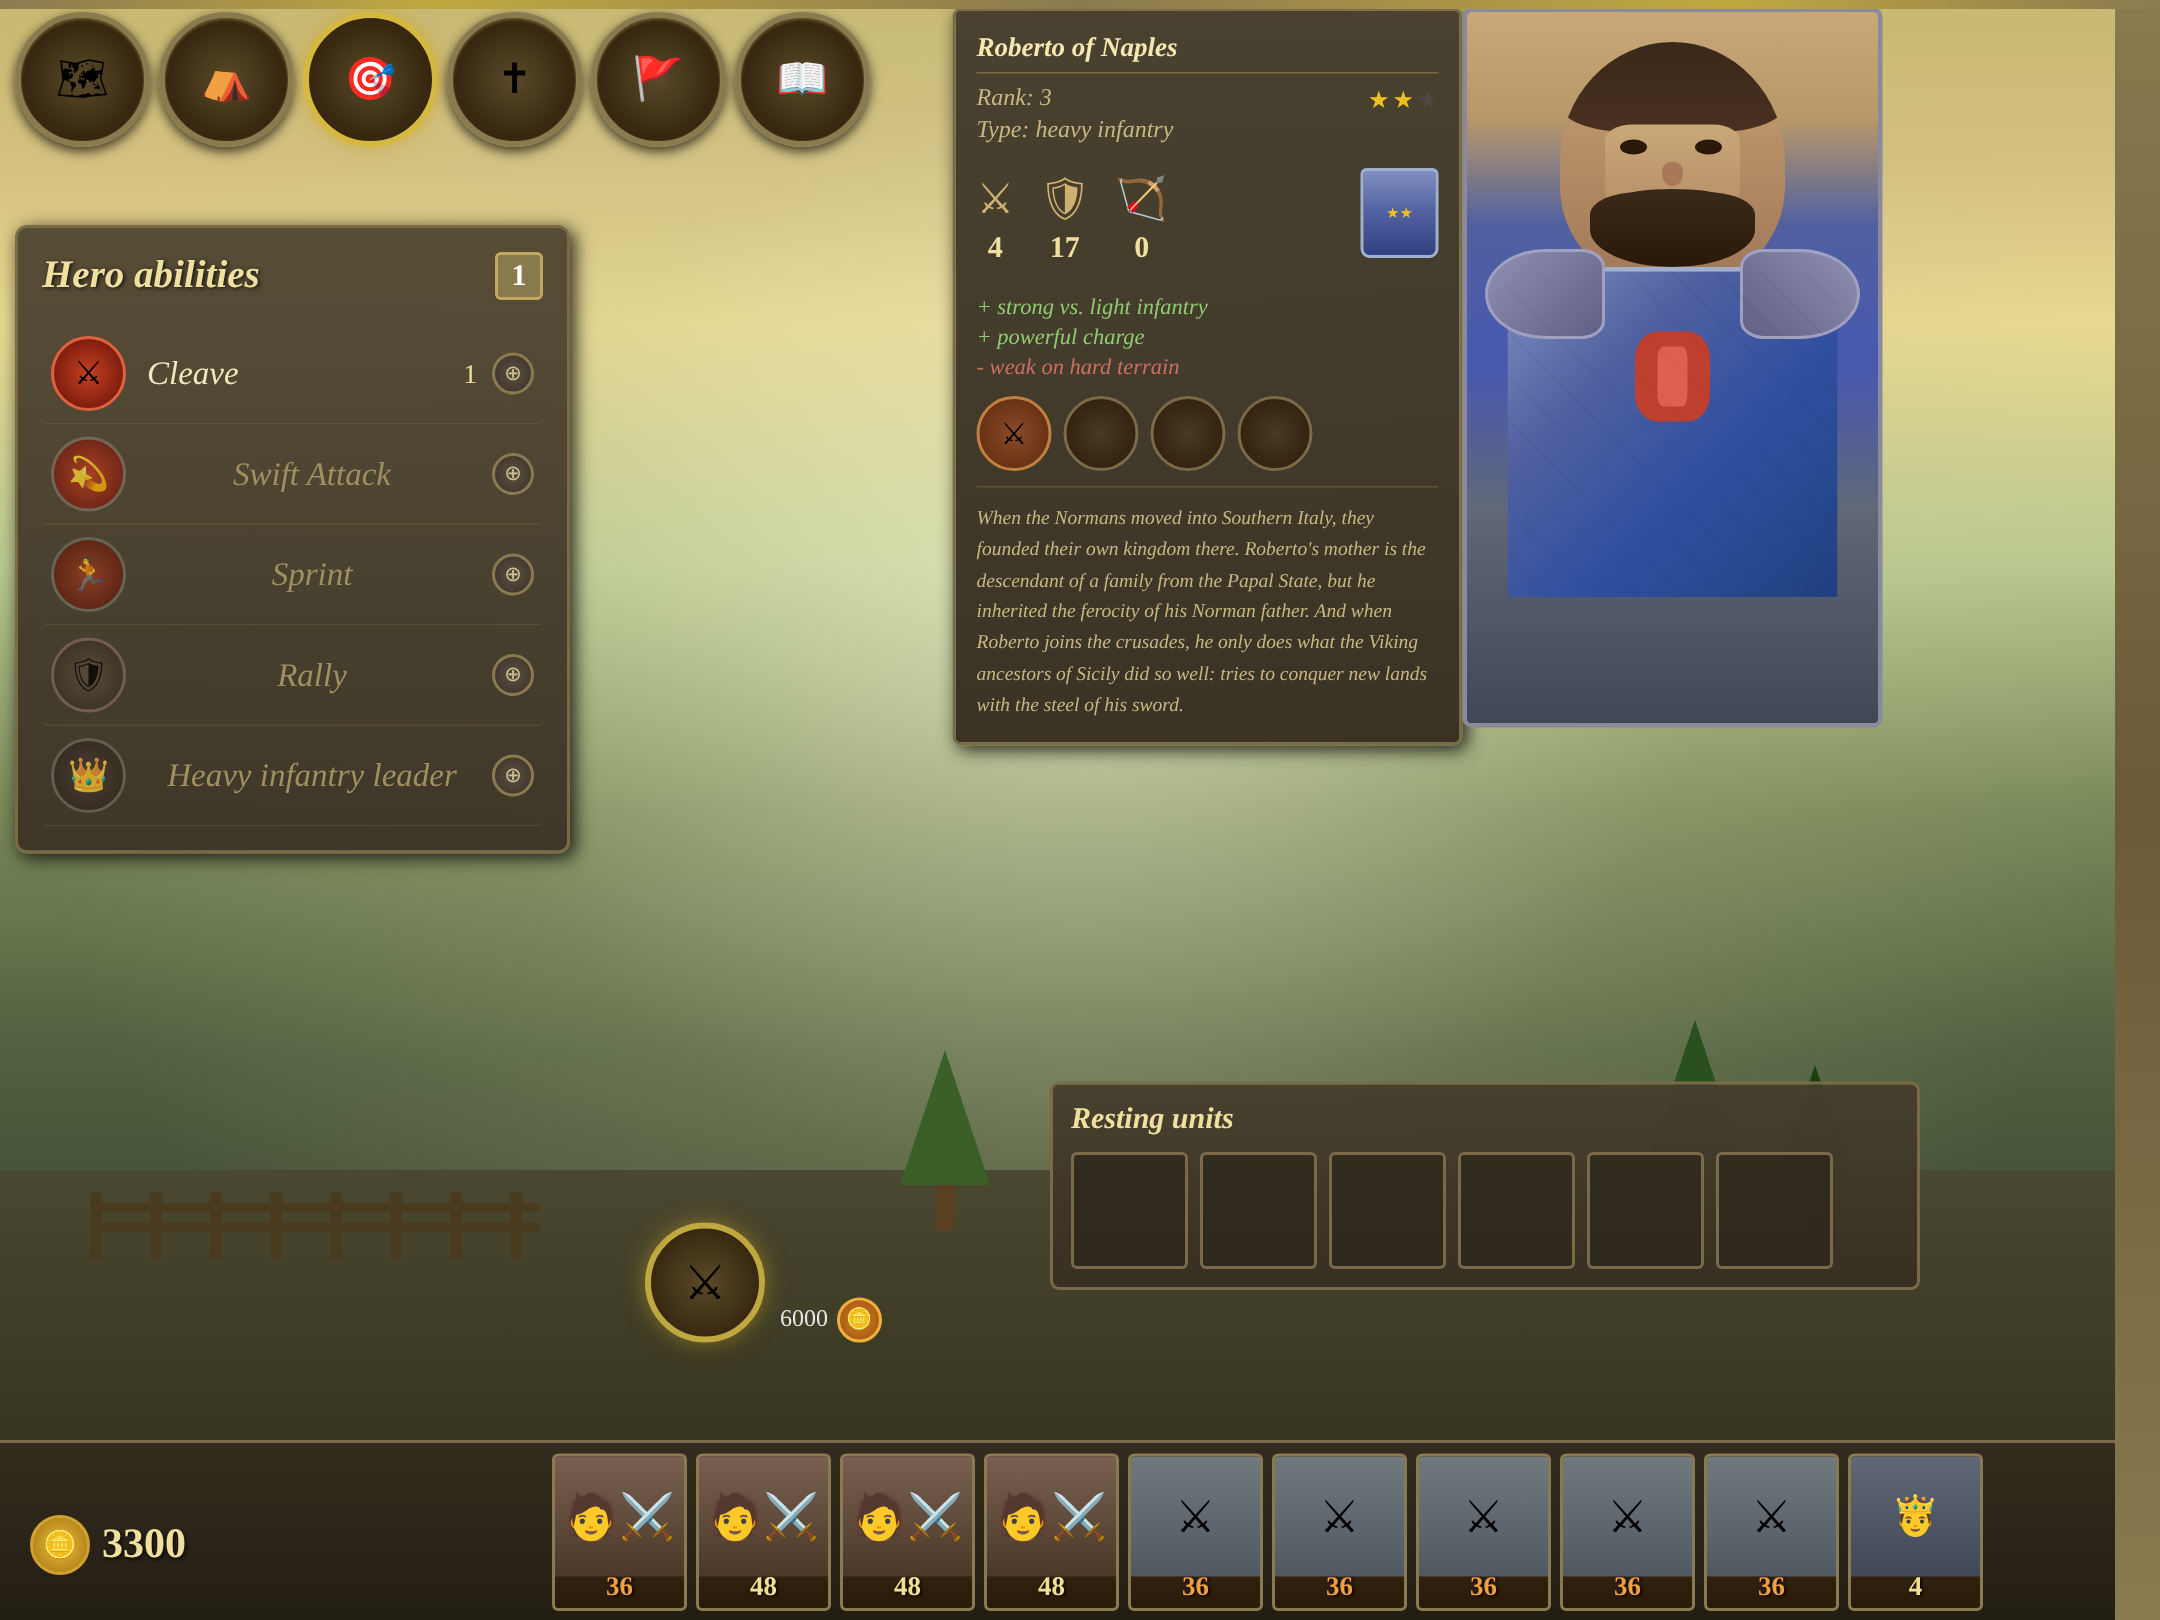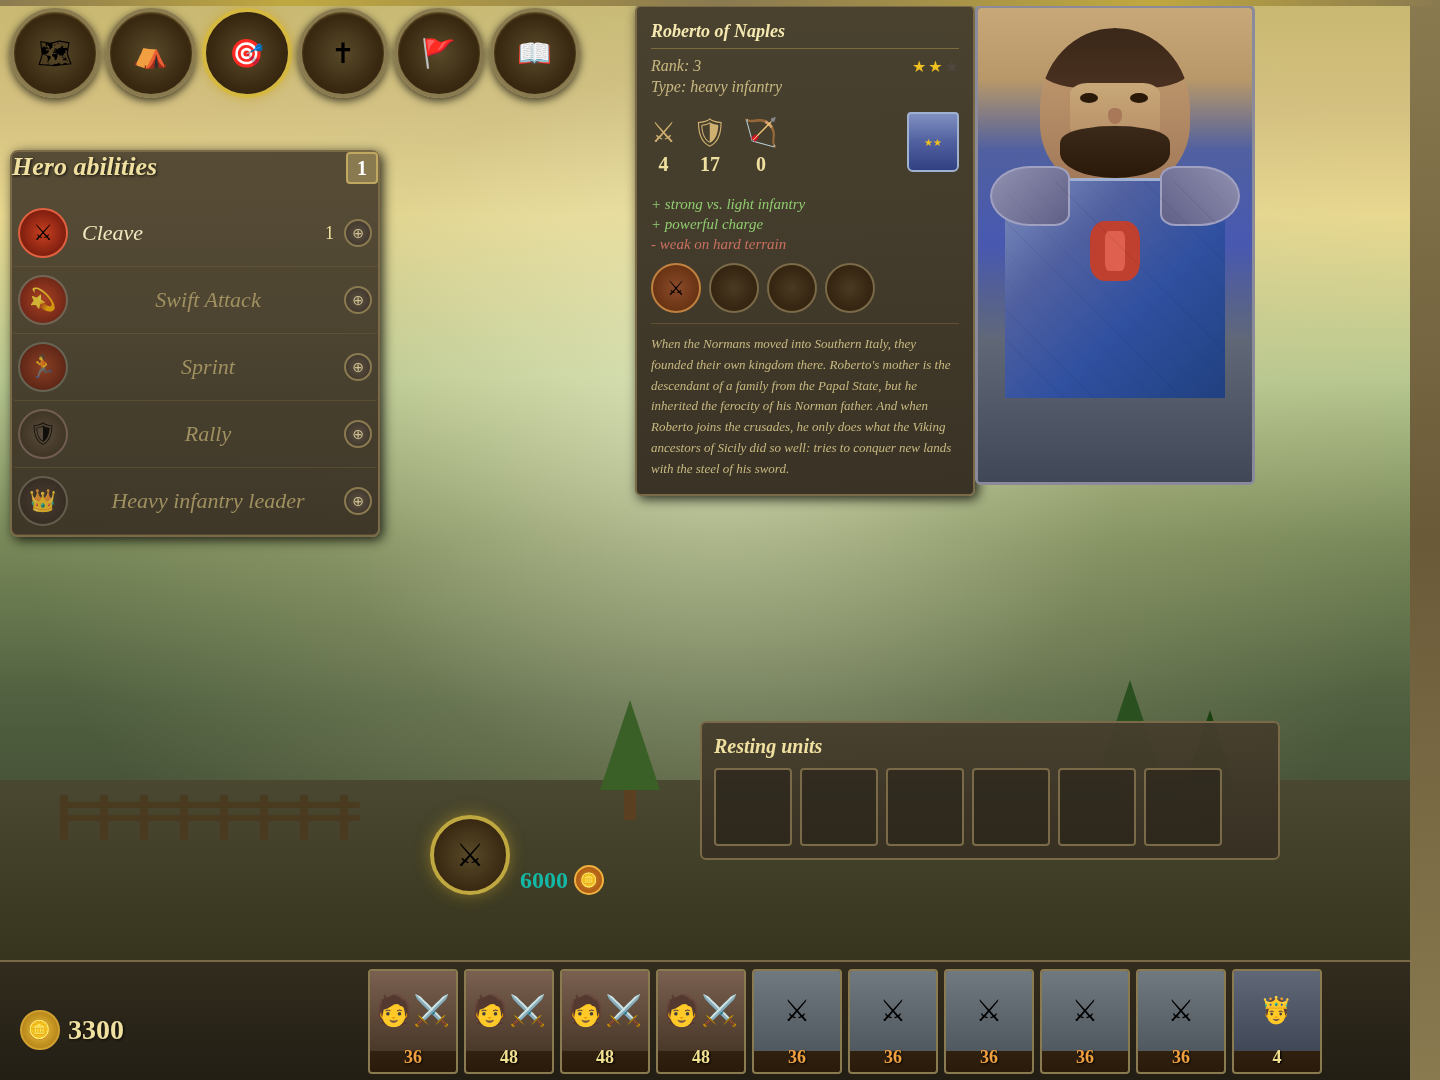--- a/index.html
+++ b/index.html
@@ -81,20 +81,21 @@
 
     
     #hero-panel {
       position: absolute;
       top: 150px;
       left: 10px;
       width: 370px;
       background: linear-gradient(180deg, rgba(80,70,50,0.95) 0%, rgba(60,52,38,0.97) 100%);
       border: 2px solid #7a6a48;
       border-radius: 8px;
+      padding: 16px;
       z-index: 50;
       box-shadow: 3px 3px 12px rgba(0,0,0,0.8);
     }
 
     #hero-panel-header {
       display: flex;
       justify-content: space-between;
       align-items: flex-start;
       margin-bottom: 16px;
     }
@@ -529,23 +530,23 @@
       position: absolute;
       bottom: 185px;
       left: 520px;
       display: flex;
       align-items: center;
       gap: 6px;
       z-index: 70;
     }
 
     #currency-amount {
-      font-size: 24px;
-      color: #14b8a6;
-      font-weight: bold;
+      font-size: 16px;
+      color: #e5e5e5;
+      font-weight: normal;
     }
 
     #currency-icon {
       width: 30px;
       height: 30px;
       background: radial-gradient(circle, #d08020 0%, #a05010 100%);
       border-radius: 50%;
       border: 2px solid #f0b040;
       display: flex;
       align-items: center;

